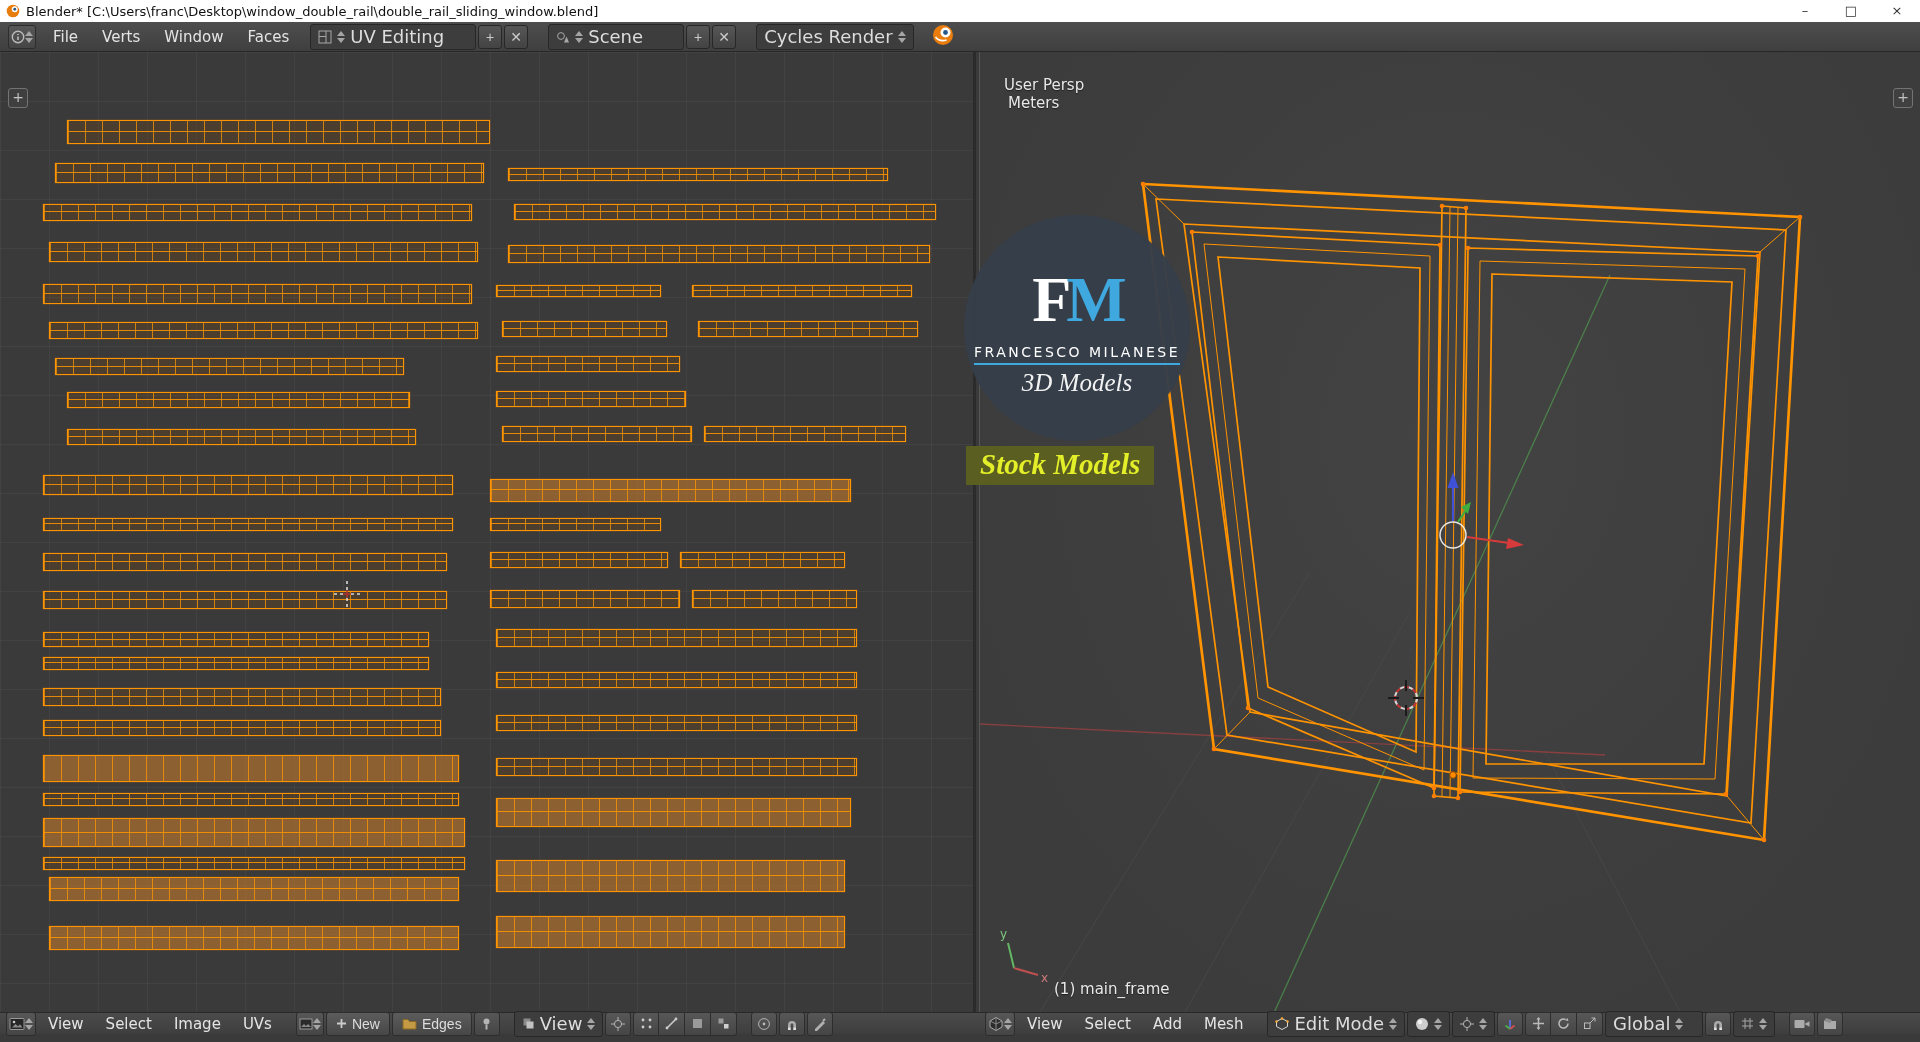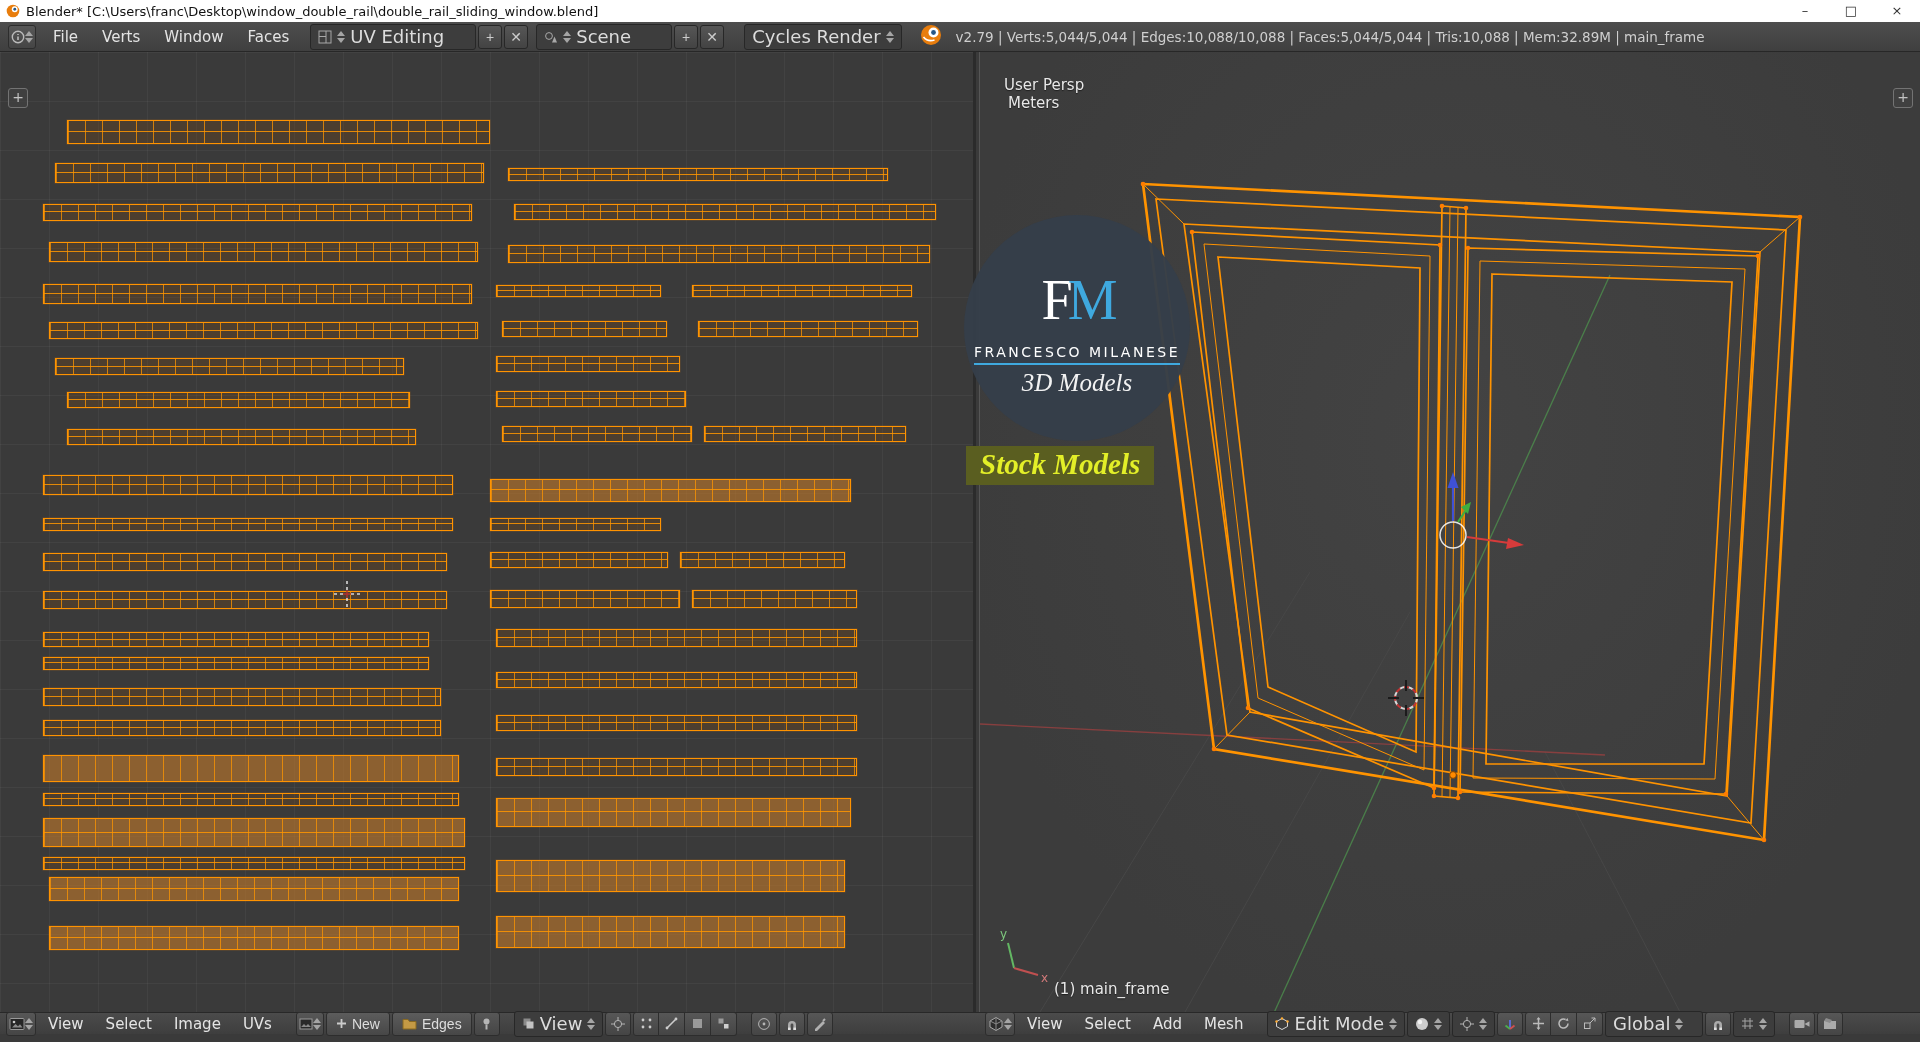--- a/index.html
+++ b/index.html
@@ -52,21 +52,21 @@
   #uv-cursor{position:absolute;width:26px;height:26px}
   .plusbox{position:absolute;width:18px;height:18px;border:1px solid #737373;border-radius:3px;
            color:#c3c3c3;font-size:14px;line-height:16px;text-align:center;background:rgba(66,66,66,.7)}
 
   .vp-label{position:absolute;color:#e8e8e8;font-size:15px;text-shadow:0 1px 1px rgba(0,0,0,.5)}
 
   
   #wm-circle{position:absolute;left:964px;top:215px;width:226px;height:226px;border-radius:50%;
              background:rgba(53,62,73,.97);z-index:6;display:flex;flex-direction:column;
              align-items:center;justify-content:center;text-align:center}
-  .fm-row{font-family:"Liberation Serif",serif;font-weight:normal;font-size:56px;line-height:80px;letter-spacing:-5px;color:#fff}
+  .fm-row{font-family:"Liberation Serif",serif;font-weight:bold;font-size:64px;line-height:80px;letter-spacing:-5px;color:#fff}
   .fm-row .m{color:var(--logo-blue,#3fa9df)}
   .fm-name{color:#fff;font-size:14px;letter-spacing:2.5px;margin-top:4px;border-bottom:2px solid var(--logo-blue,#3fa9df);padding-bottom:3px}
   .fm-sub{color:#f2f2f2;font-size:25px;font-style:italic;font-family:"Liberation Serif",serif;margin-top:4px}
   #wm-badge{position:absolute;left:966px;top:446px;z-index:6;background:var(--badge-bg,#5a5e20);
             color:var(--badge-text,#e3ef28);font-family:"Liberation Serif",serif;font-weight:bold;
             font-style:italic;font-size:29px;padding:2px 14px 4px 14px}
 
   
   #footerbar{position:absolute;left:0;bottom:0;height:30px;display:flex}
   .footer{background:linear-gradient(#4b4b4b,#3e3e3e);border-top:1px solid #282828;display:flex;
@@ -131,21 +131,21 @@
       </svg>
     <span class="arrs">
         <i class="up"></i>
         <i class="dn"></i>
       </span>
     <span>UV Editing</span>
   </div>
   <button class="sq-btn">+</button>
   <button class="sq-btn">✕</button>
 
-  <div class="selector" style="margin-left:6px;min-width:120px">
+  <div class="selector" style="margin-left:18px;min-width:120px">
     <svg class="sv" width="14" height="14" viewBox="0 0 14 14">
         <circle cx="5" cy="6" r="3.4" fill="none" stroke="#a8a8a8"></circle>
         <path d="M8 12.5l2.5-6 2.5 6z" fill="#a8a8a8"></path>
       </svg>
     <span class="arrs">
         <i class="up"></i>
         <i class="dn"></i>
       </span>
     <span>Scene</span>
   </div>
@@ -161,21 +161,20 @@
   </div>
 
   <span class="sv" style="margin-left:16px">
     <svg width="22" height="22" viewBox="0 0 22 22">
         <circle cx="11" cy="11" r="10" fill="#e87d0d"></circle>
         <circle cx="13.5" cy="8.5" r="5" fill="#fff"></circle>
         <circle cx="13.5" cy="8.5" r="2.4" fill="#265787"></circle>
         <path d="M3.5 13q4 5 11 3" stroke="#fff" stroke-width="1.6" fill="none"></path>
       </svg>
   </span>
-  <span id="stats">v2.79 | Verts:5,044/5,044 | Edges:10,088/10,088 | Faces:5,044/5,044 | Tris:10,088 | Mem:32.89M | main_frame</span>
 </div>
 
 <div id="main">
 
   <div id="uv-panel">
     <div id="uv-strips" style="position:absolute;inset:0">
         <div class="strip" style="left: 67px; top: 68px; width: 423px; height: 24px;"></div>
         <div class="strip" style="left: 55px; top: 111px; width: 429px; height: 20px;"></div>
         <div class="strip" style="left: 43px; top: 152px; width: 429px; height: 17px;"></div>
         <div class="strip" style="left: 49px; top: 190px; width: 429px; height: 20px;"></div>

